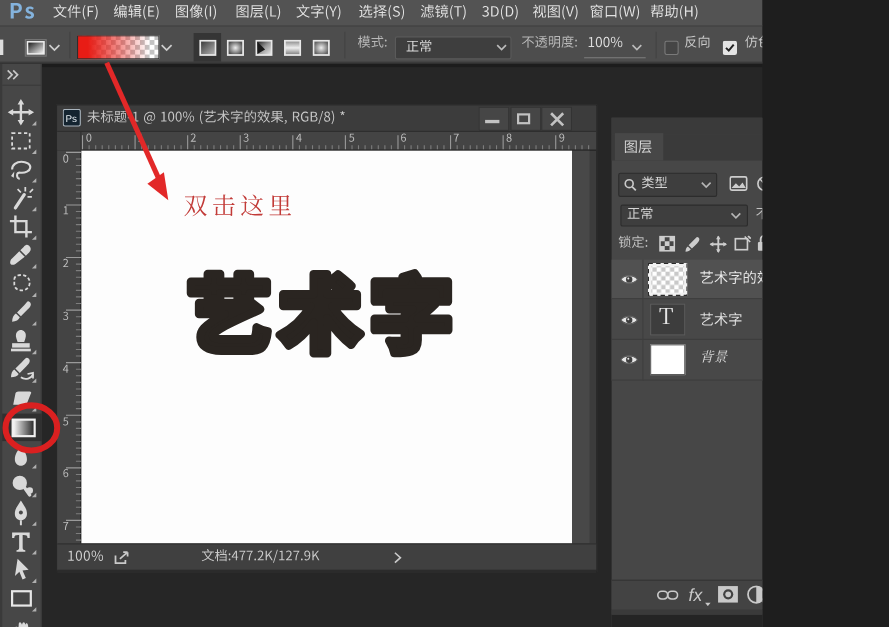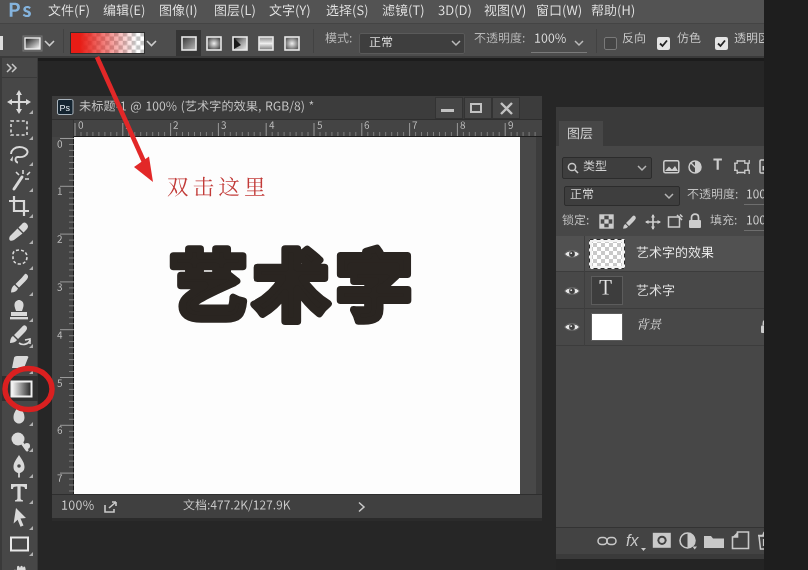--- a/index.html
+++ b/index.html
@@ -1,15 +1,15 @@
 <!DOCTYPE html>
 <html><head><meta charset="utf-8"><style>
 html,body{margin:0;padding:0;background:#1e1e1e;}
 *{box-sizing:border-box;font-family:"Liberation Sans",sans-serif;}
-#stage{position:relative;width:764px;height:570px;overflow:hidden;background:#232323;}
+#stage{position:relative;width:693px;height:570px;overflow:hidden;background:#232323;}
 </style></head><body>
 <div id="stage">
 <div style="position:absolute;left:0px;top:0px;width:808px;height:24px;background:#535353;border-bottom:1px solid #444;"></div>
 <svg style="position:absolute;left:8px;top:2px;overflow:visible" width="27" height="27">
       <path d="M1.7 14.8H4.5V9.8H6.4C9.4 9.8 11.9 8.4 11.9 5.2C11.9 1.8 9.5 0.7 6.3 0.7H1.7ZM4.5 7.6V3H6.1C8.1 3 9.1 3.5 9.1 5.2C9.1 6.8 8.2 7.6 6.2 7.6Z M18.7 15.1C21.5 15.1 23 13.6 23 11.7C23 9.8 21.4 9 20 8.5C18.8 8.1 17.9 7.8 17.9 7C17.9 6.4 18.3 6 19.3 6C20.1 6 20.8 6.4 21.6 6.9L22.8 5.2C22 4.5 20.8 3.9 19.2 3.9C16.8 3.9 15.3 5.3 15.3 7.2C15.3 8.9 16.8 9.8 18.1 10.3C19.2 10.7 20.3 11.1 20.3 11.9C20.3 12.5 19.9 13 18.8 13C17.8 13 16.9 12.6 15.9 11.8L14.7 13.6C15.7 14.5 17.3 15.1 18.7 15.1Z" fill="#84b3dd"></path>
     </svg>
 <svg style="position:absolute;left:48px;top:5px;overflow:visible" width="43" height="19">
       <path d="M5.5 -0.6C5.9 0.1 6.3 0.9 6.5 1.5L7.5 1.1C7.4 0.6 6.9 -0.2 6.5 -0.9ZM0.7 1.5V2.5H2.7C3.4 4.4 4.5 6.1 5.8 7.5C4.4 8.7 2.6 9.6 0.5 10.2C0.7 10.5 1 10.9 1.1 11.2C3.2 10.5 5.1 9.5 6.5 8.2C8 9.5 9.8 10.5 11.9 11.1C12.1 10.8 12.3 10.4 12.6 10.2C10.5 9.7 8.7 8.7 7.3 7.5C8.6 6.2 9.6 4.5 10.3 2.5H12.4V1.5ZM6.6 6.9C5.3 5.6 4.4 4.1 3.7 2.5H9.2C8.6 4.2 7.7 5.7 6.6 6.9Z M17.1 5.7V6.7H20.9V11.2H21.8V6.7H25.4V5.7H21.8V2.8H24.8V1.9H21.8V-0.6H20.9V1.9H19.1C19.3 1.3 19.4 0.7 19.6 0.1L18.6 -0.1C18.3 1.6 17.8 3.3 17 4.3C17.3 4.4 17.7 4.7 17.8 4.8C18.2 4.3 18.5 3.6 18.8 2.8H20.9V5.7ZM16.5 -0.7C15.8 1.2 14.6 3.2 13.4 4.5C13.6 4.7 13.9 5.2 14 5.4C14.4 5 14.8 4.5 15.2 3.9V11.2H16.1V2.4C16.6 1.5 17 0.5 17.4 -0.5Z M29.1 12.7 29.8 12.4C28.7 10.5 28.2 8.3 28.2 6.1C28.2 3.9 28.7 1.7 29.8 -0.2L29.1 -0.5C27.9 1.5 27.2 3.5 27.2 6.1C27.2 8.7 27.9 10.8 29.1 12.7Z M31.7 10.1H32.9V5.9H36.5V4.8H32.9V1.6H37.2V0.6H31.7Z M38.9 12.7C40.1 10.8 40.8 8.7 40.8 6.1C40.8 3.5 40.1 1.5 38.9 -0.5L38.1 -0.2C39.2 1.7 39.8 3.9 39.8 6.1C39.8 8.3 39.2 10.5 38.1 12.4Z" fill="#e2e2e2"></path>
     </svg>
 <svg style="position:absolute;left:103px;top:5px;overflow:visible" width="44" height="19">

